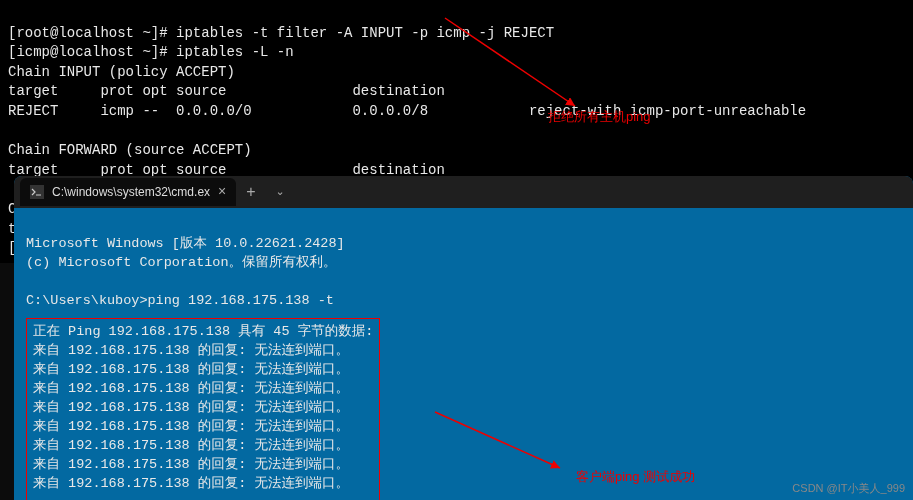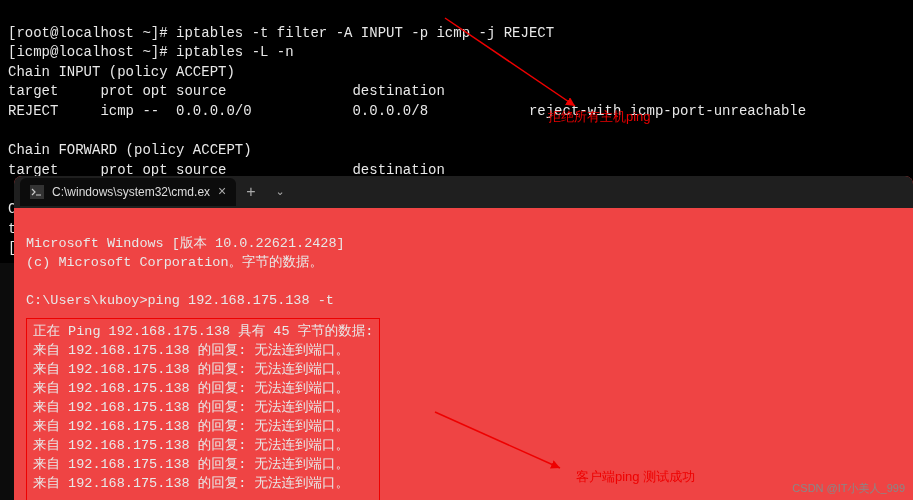--- a/index.html
+++ b/index.html
@@ -18,21 +18,21 @@
       padding: 4px 8px;
       white-space: pre;
       background: #000;
     }
     .cmd-window {
       position: absolute;
       top: 176px;
       left: 14px;
       width: 899px;
       height: 324px;
-      background: #ef4444;
+      background: #0369a1;
       border-top-left-radius: 8px;
       border-top-right-radius: 8px;
     }
     .titlebar {
       display: flex;
       align-items: center;
       background: #1f1f1f;
       height: 32px;
       border-top-left-radius: 8px;
       border-top-right-radius: 8px;
@@ -103,21 +103,21 @@
 </head>
 <body>
 
 <div class="linux-term">
 <span>[root@localhost ~]# iptables -t filter -A INPUT -p icmp -j REJECT</span>
 <span>[icmp@localhost ~]# iptables -L -n</span>
 <span>Chain INPUT (policy ACCEPT)</span>
 <span>target     prot opt source               destination</span>
 <span>REJECT     icmp --  0.0.0.0/0            0.0.0.0/8            reject-with icmp-port-unreachable</span>
 <span></span>
-<span>Chain FORWARD (policy ACCEPT)</span>
+<span>Chain FORWARD (source ACCEPT)</span>
 <span>target     prot opt source               destination</span>
 <span></span>
 <span>Chain OUTPUT (policy ACCEPT)</span>
 <span>ta</span>
 <span>[</span>
 </div>
 
 <svg class="arrow-svg" style="top:8px; left:415px;" width="200" height="110">
   <defs>
       <marker id="ah1" markerWidth="8" markerHeight="8" refX="6" refY="3" orient="auto">
@@ -138,21 +138,21 @@
           </svg>
       </span>
       <span>C:\windows\system32\cmd.ex</span>
       <span class="close-x">×</span>
     </div>
     <span class="titlebar-btn">+</span>
     <span class="titlebar-btn" style="font-size:11px;">⌄</span>
   </div>
   <div class="cmd-body">
 <span>Microsoft Windows [版本 10.0.22621.2428]</span>
-<span>(c) Microsoft Corporation。字节的数据。</span>
+<span>(c) Microsoft Corporation。保留所有权利。</span>
 
 <span>C:\Users\kuboy&gt;ping 192.168.175.138 -t</span>
 <div class="ping-box"><span>正在 Ping 192.168.175.138 具有 45 字节的数据:</span>
 <span>来自 192.168.175.138 的回复: 无法连到端口。</span>
 <span>来自 192.168.175.138 的回复: 无法连到端口。</span>
 <span>来自 192.168.175.138 的回复: 无法连到端口。</span>
 <span>来自 192.168.175.138 的回复: 无法连到端口。</span>
 <span>来自 192.168.175.138 的回复: 无法连到端口。</span>
 <span>来自 192.168.175.138 的回复: 无法连到端口。</span>
 <span>来自 192.168.175.138 的回复: 无法连到端口。</span>

